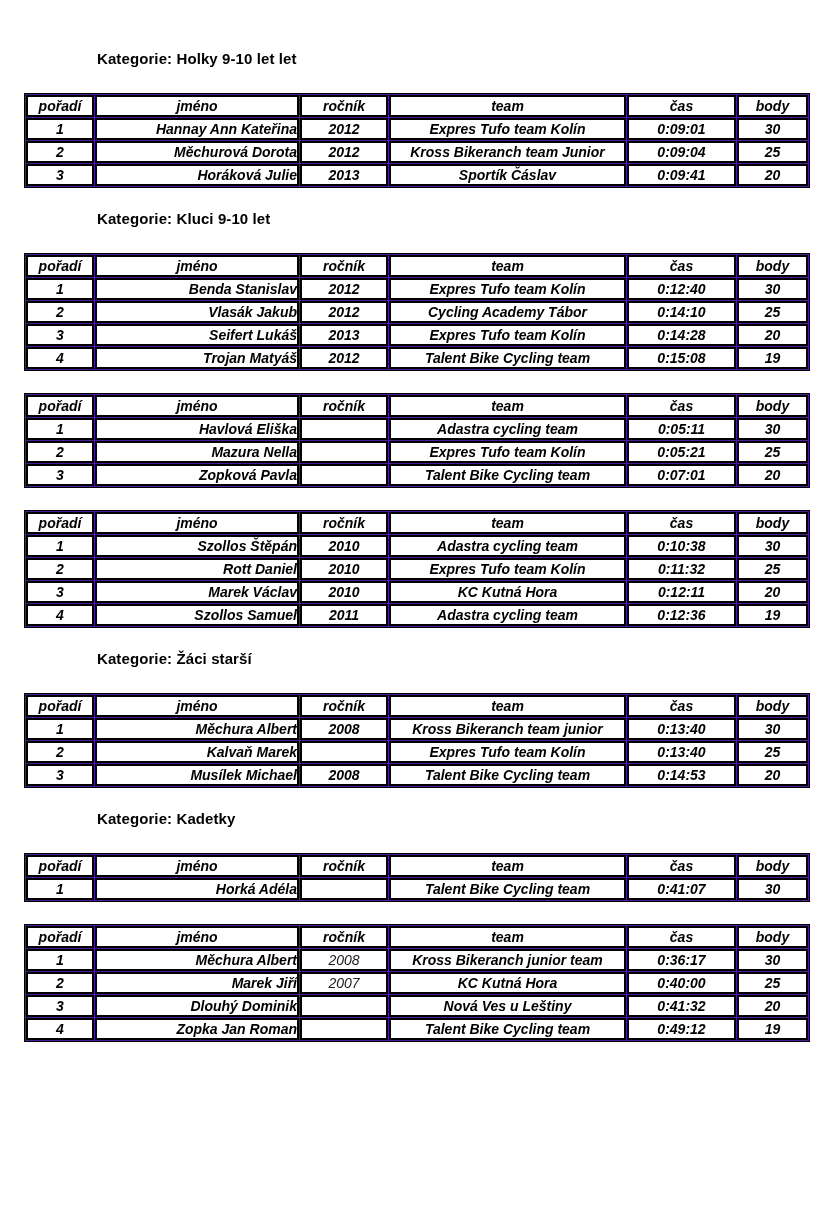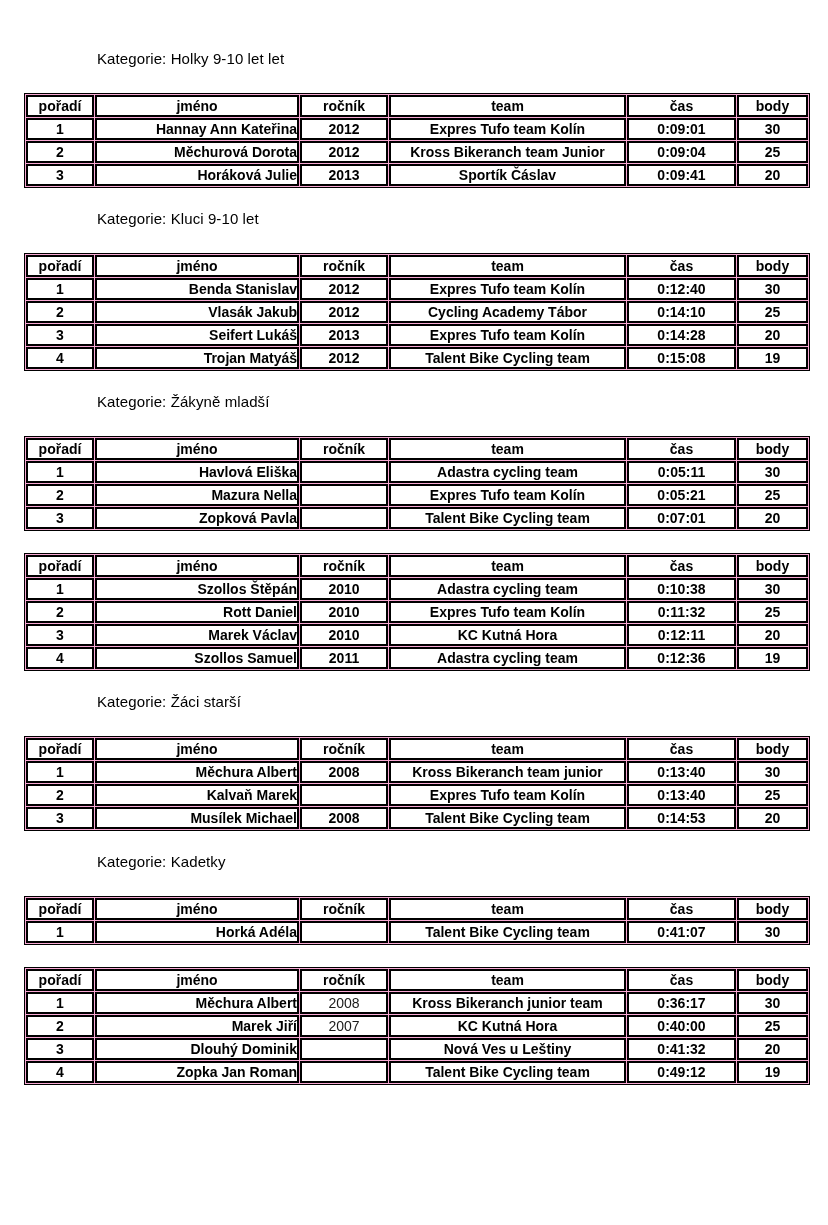--- a/index.html
+++ b/index.html
@@ -17,33 +17,34 @@
   .page {
     box-sizing: border-box;
     width: 828px;
     padding: 50px 0 0 24px;
   }
   .category-section {
     margin: 0;
   }
   .category-heading {
     font-size: 15px;
-    font-weight: 400;
+    font-weight: 700;
     line-height: 18px;
     margin: 0 0 25px 73px;
     letter-spacing: 0.1px;
   }
   table.results-table {
     border-collapse: separate;
     border-spacing: 1px;
     table-layout: fixed;
     width: 783px;
     border: 1px solid #000000;
-    background: #f9a8d4;
+    background: #4c1d95;
     margin: 0 0 22px 0;
+    font-style: italic;
   }
   .results-table th,
   .results-table td {
     box-sizing: content-box;
     border: 2px solid #000000;
     height: 18px;
     line-height: 18px;
     padding: 0;
     font-size: 14px;
     font-weight: 700;
@@ -159,21 +160,20 @@
             <td class="col-rocnik">2012</td>
             <td class="col-team">Talent Bike Cycling team</td>
             <td class="col-cas">0:15:08</td>
             <td class="col-body">19</td>
           </tr>
         </tbody>
       </table>
     </section>
 
     <section class="category-section">
-      <h2 class="category-heading">Kategorie: Žákyně mladší</h2>
       <table class="results-table">
         <thead>
           <tr>
             <th class="col-poradi">pořadí</th>
             <th class="col-jmeno">jméno</th>
             <th class="col-rocnik">ročník</th>
             <th class="col-team">team</th>
             <th class="col-cas">čas</th>
             <th class="col-body">body</th>
           </tr>

